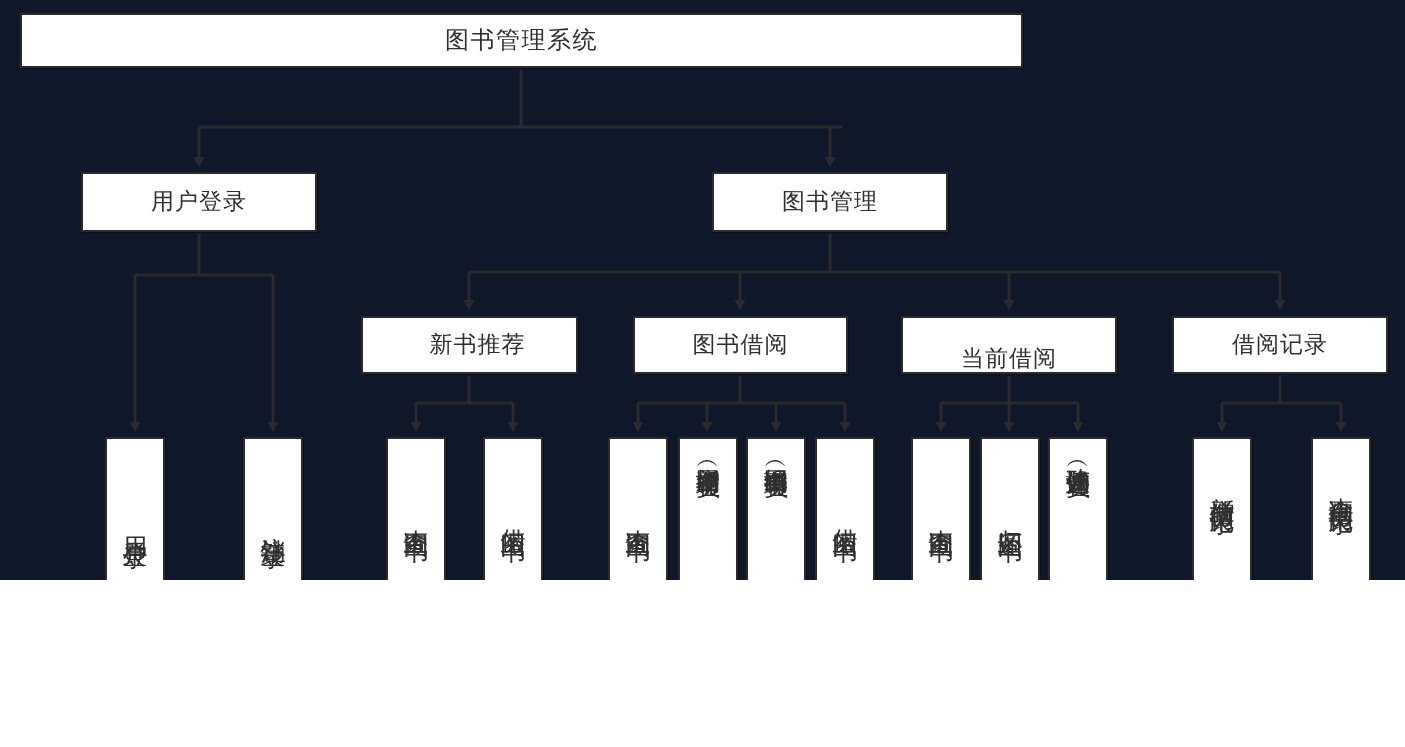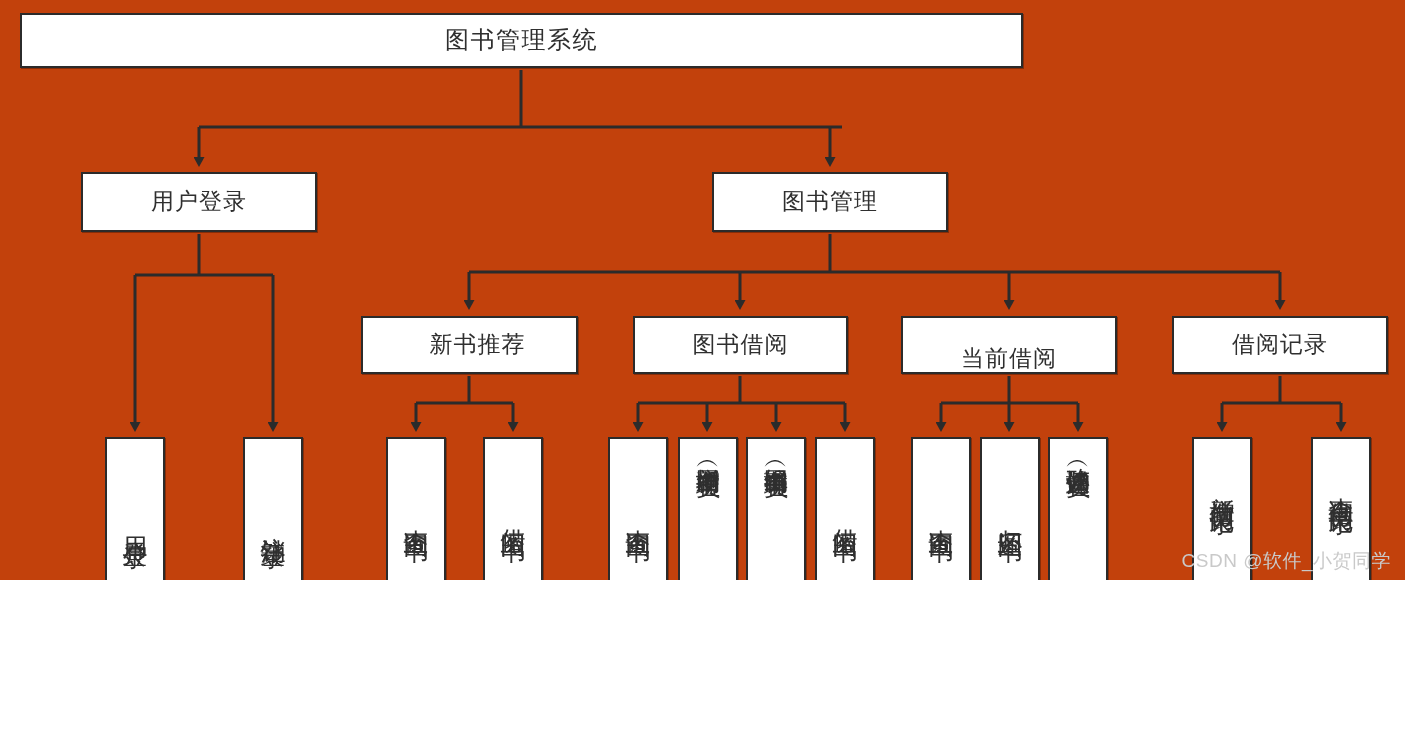--- a/index.html
+++ b/index.html
@@ -7,21 +7,21 @@
     padding: 0;
     background: #ffffff;
   }
   body {
     font-family: "Liberation Sans", "DejaVu Sans", sans-serif;
   }
   #canvas {
     position: relative;
     width: 1405px;
     height: 580px;
-    background: #c2410c;
+    background: #0f172a;
     overflow: hidden;
   }
   #wires {
     position: absolute;
     left: 0;
     top: 0;
     width: 1405px;
     height: 747px;
     pointer-events: none;
   }
@@ -195,15 +195,14 @@
     <span class="lbl">确认归还（管理员）</span>
   </div>
 
   <div class="node vert" style="left:1192px;top:437px;width:60px;height:298px;padding-top:38px;">
     <span class="lbl">新增借阅记录</span>
   </div>
   <div class="node vert" style="left:1311px;top:437px;width:60px;height:298px;padding-top:38px;">
     <span class="lbl">查询借阅记录</span>
   </div>
 
-  <div class="watermark">CSDN @软件_小贺同学</div>
 
 </div>
 
 </body></html>

